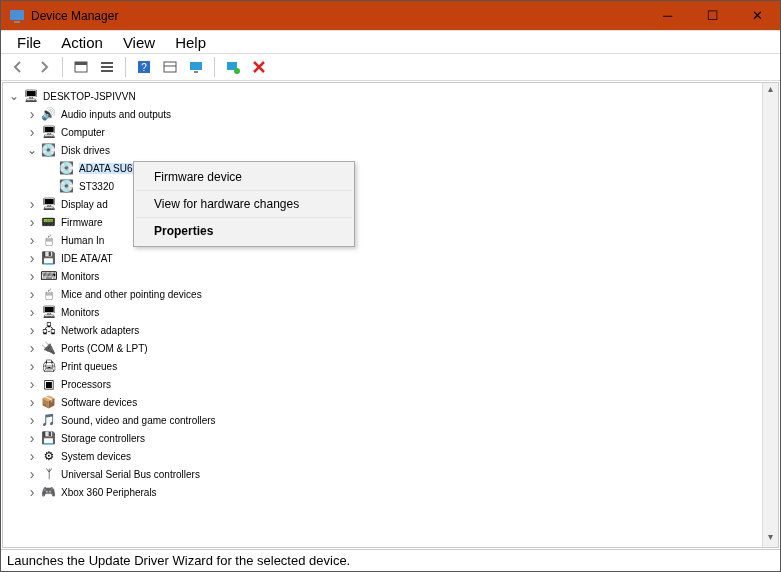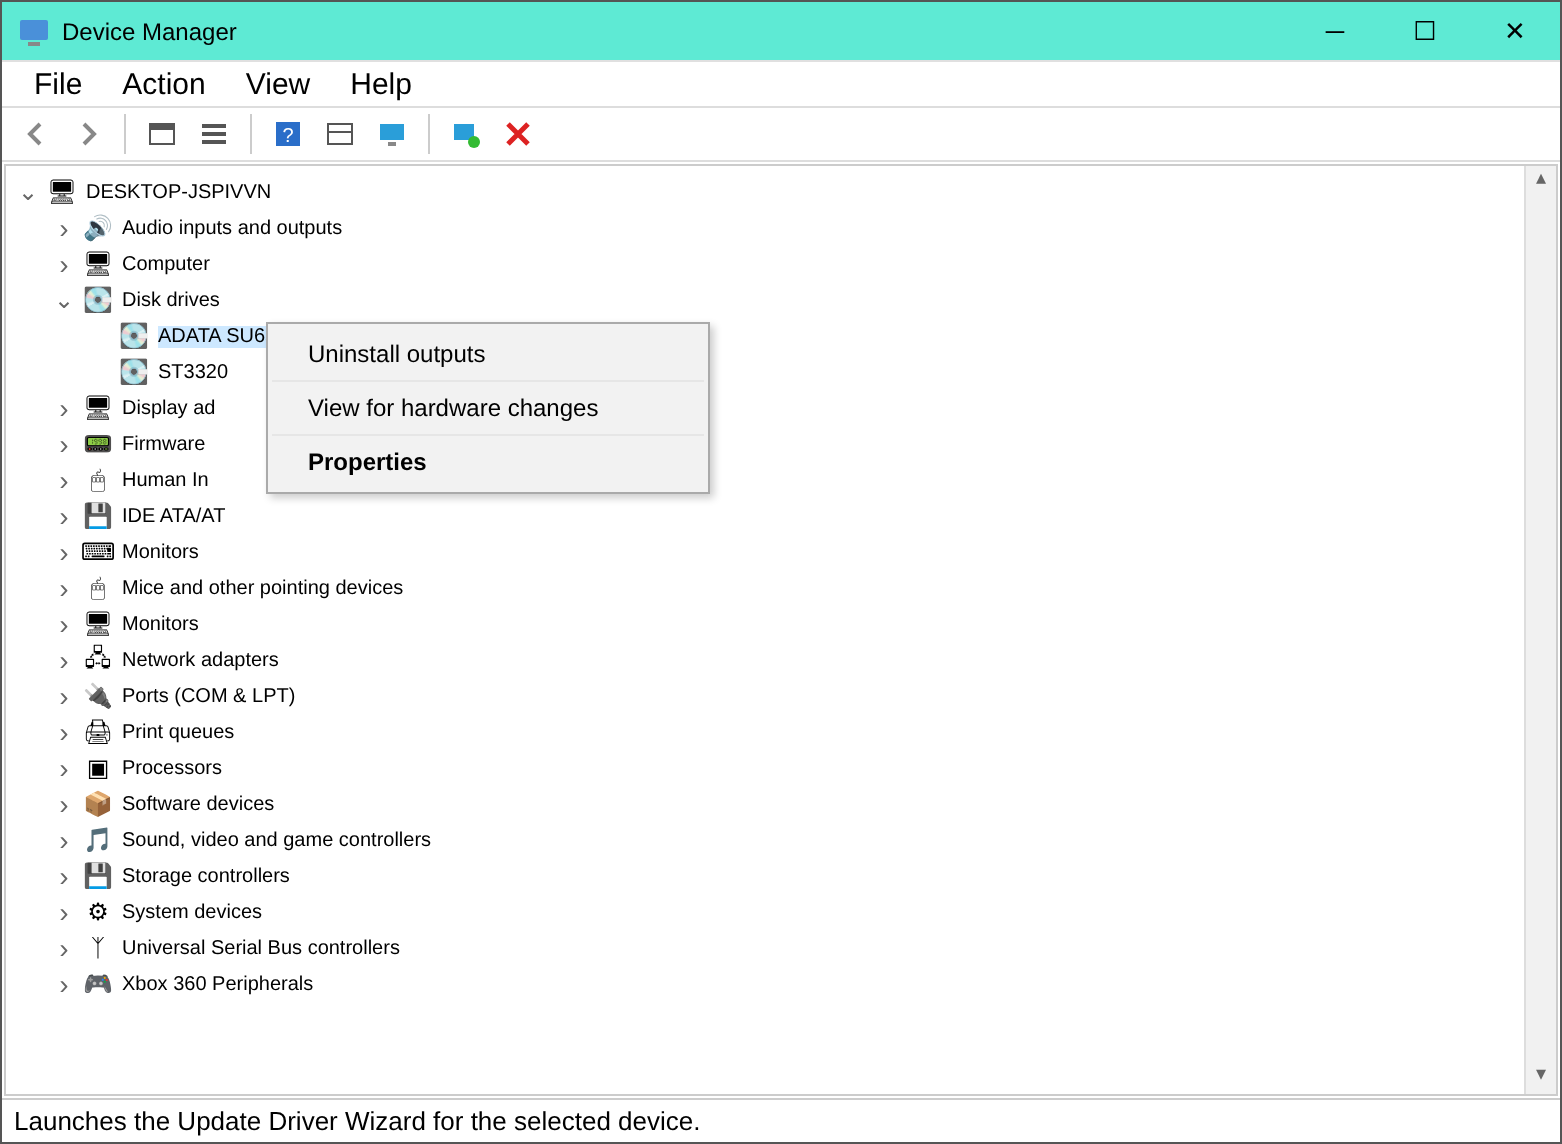--- a/index.html
+++ b/index.html
@@ -14,21 +14,21 @@
     flex-direction: column;
     overflow: hidden;
     position: relative;
   }
   
   .titlebar {
     display: flex;
     align-items: center;
     height: 30px;
     padding: 0 0 0 8px;
-    background: #5eead4;
+    background: #c2410c;
     border-bottom: 1px solid #e0e0e0;
   }
   .titlebar .app-icon { width: 16px; height: 16px; margin-right: 6px; }
   .titlebar .title { flex: 1; font-size: 12px; }
   .winbtn {
     width: 45px; height: 30px;
     display: flex; align-items: center; justify-content: center;
     font-size: 13px; font-family: inherit;
   }
   
@@ -368,21 +368,21 @@
           </li>
         </ul>
       </li>
     </ul>
   <div class="scrollbar">
     <div class="arrow">▴</div>
     <div class="arrow">▾</div>
   </div>
 
   <div class="context-menu" id="ctx" style="left: 130px; top: 78px;">
-      <div class="item">Uninstall outputs</div>
+      <div class="item">Firmware device</div>
       <div class="item">View for hardware changes</div>
       <div class="item bold">Properties</div>
     </div>
 </div>
 
 <div class="statusbar">
   <span>Launches the Update Driver Wizard for the selected device.</span>
 </div>
 
 </body></html>

